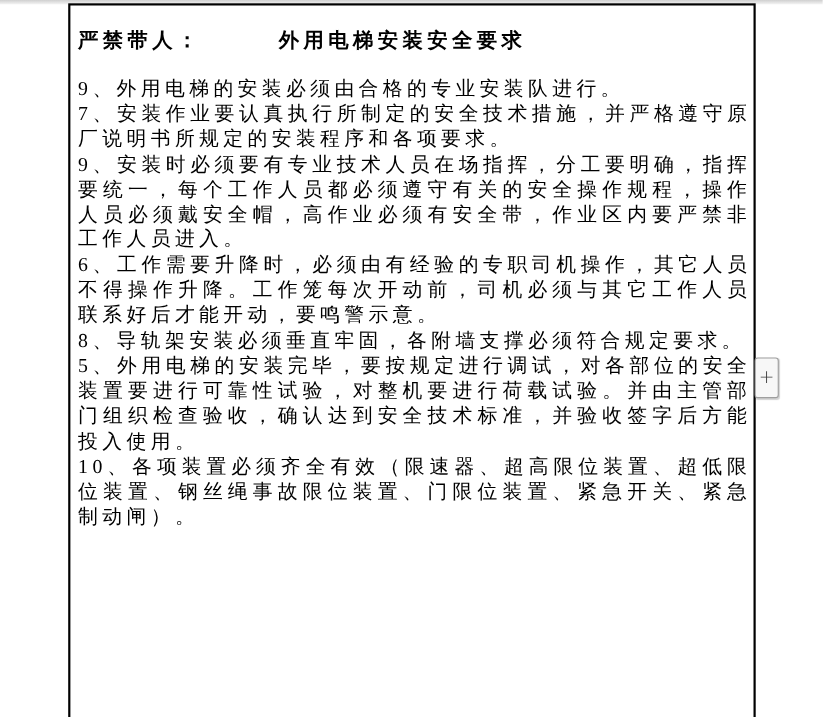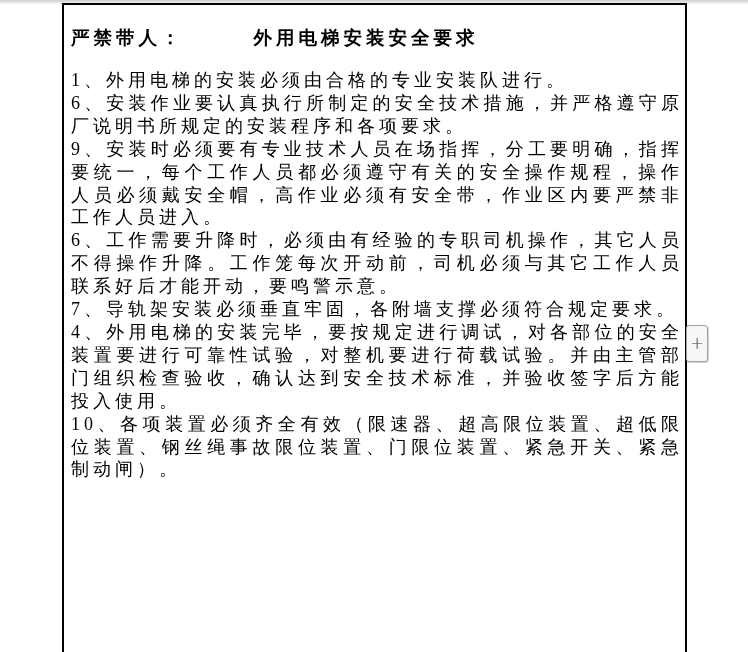--- a/index.html
+++ b/index.html
@@ -67,26 +67,26 @@
 </head>
 <body>
 
 <div class="window-top-edge"></div>
 
 <div class="document-frame">
   <div class="title-row">
     <span>严禁带人：</span><span class="title-content">外用电梯安装安全要求</span>
   </div>
   <div class="doc-body">
-    <p>1、外用电梯的安装必须由合格的专业安装队进行。</p>
-    <p>6、安装作业要认真执行所制定的安全技术措施，并严格遵守原厂说明书所规定的安装程序和各项要求。</p>
+    <p>9、外用电梯的安装必须由合格的专业安装队进行。</p>
+    <p>7、安装作业要认真执行所制定的安全技术措施，并严格遵守原厂说明书所规定的安装程序和各项要求。</p>
     <p>9、安装时必须要有专业技术人员在场指挥，分工要明确，指挥要统一，每个工作人员都必须遵守有关的安全操作规程，操作人员必须戴安全帽，高作业必须有安全带，作业区内要严禁非工作人员进入。</p>
     <p>6、工作需要升降时，必须由有经验的专职司机操作，其它人员不得操作升降。工作笼每次开动前，司机必须与其它工作人员联系好后才能开动，要鸣警示意。</p>
-    <p>7、导轨架安装必须垂直牢固，各附墙支撑必须符合规定要求。</p>
-    <p>4、外用电梯的安装完毕，要按规定进行调试，对各部位的安全装置要进行可靠性试验，对整机要进行荷载试验。并由主管部门组织检查验收，确认达到安全技术标准，并验收签字后方能投入使用。</p>
+    <p>8、导轨架安装必须垂直牢固，各附墙支撑必须符合规定要求。</p>
+    <p>5、外用电梯的安装完毕，要按规定进行调试，对各部位的安全装置要进行可靠性试验，对整机要进行荷载试验。并由主管部门组织检查验收，确认达到安全技术标准，并验收签字后方能投入使用。</p>
     <p>10、各项装置必须齐全有效（限速器、超高限位装置、超低限位装置、钢丝绳事故限位装置、门限位装置、紧急开关、紧急制动闸）。</p>
 
   </div>
 </div>
 
 <div class="expand-button">
   <span class="plus">+</span>
 </div>
 
 </body></html>

